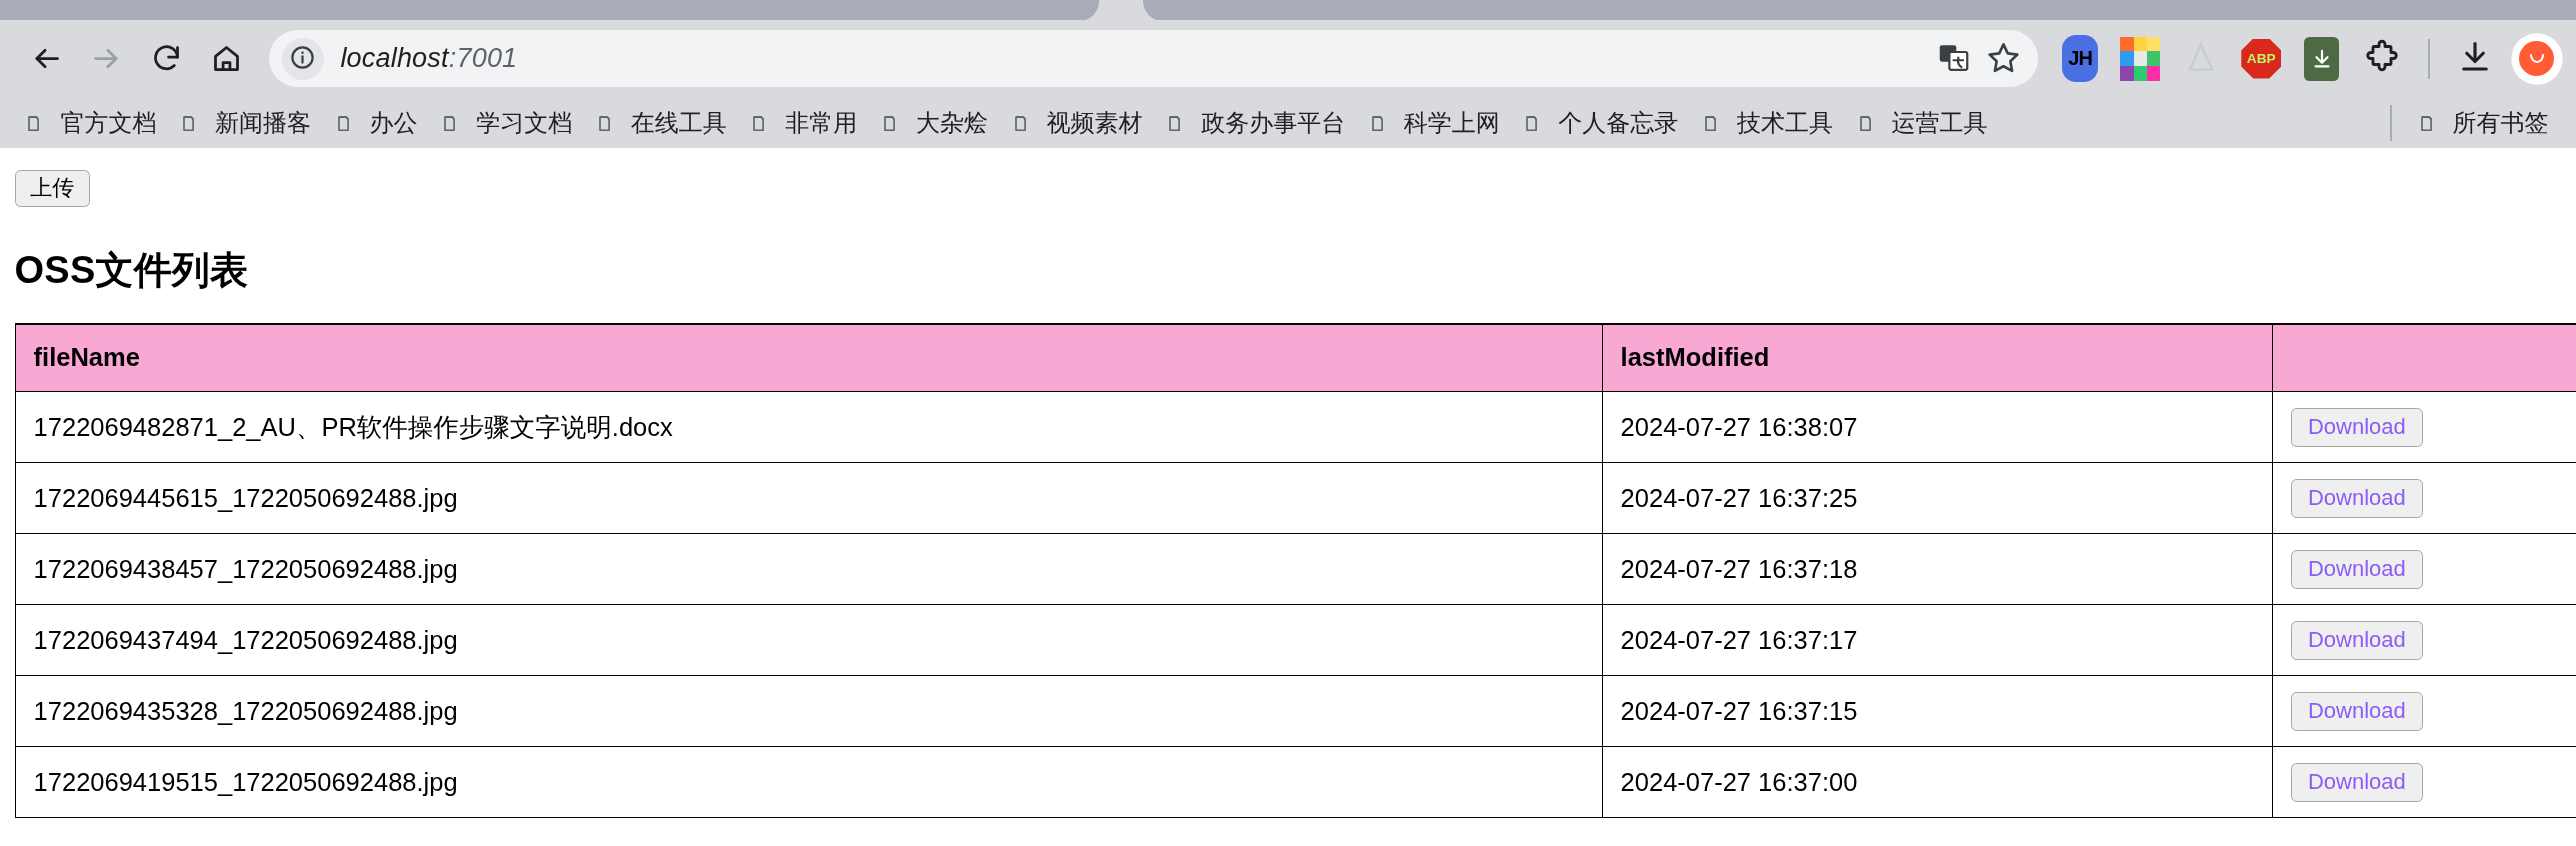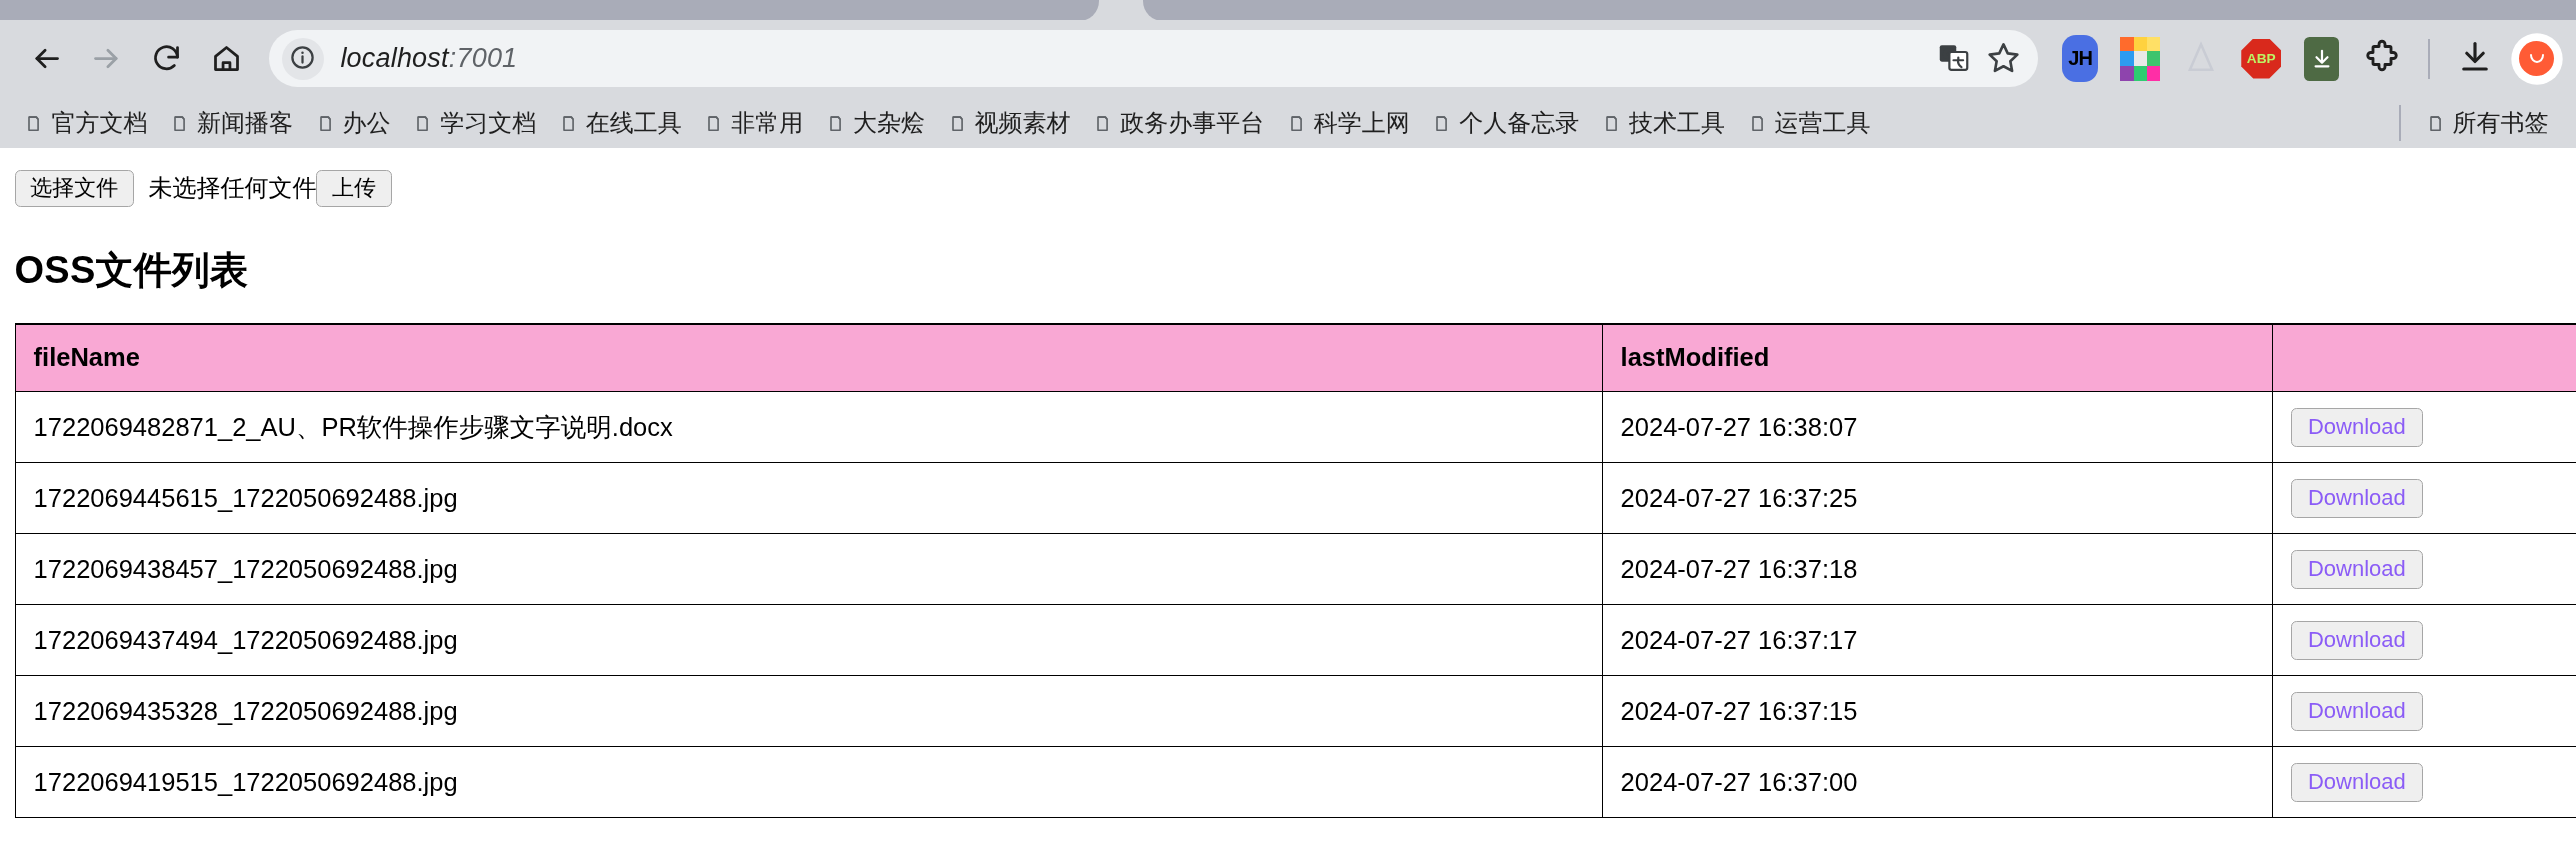--- a/index.html
+++ b/index.html
@@ -85,21 +85,21 @@
     width: 35px; height: 35px; border-radius: 50%; background: #ff5b35;
     display: flex; align-items: center; justify-content: center;
   }
 
   
   #bookmarks-bar {
     height: 51px; background: #d8dade; display: flex; align-items: center;
     padding: 0 14.6px; gap: 0; overflow: hidden; position: relative;
   }
   .bookmark {
-    display: flex; align-items: center; padding: 5.5px 12.8px;
+    display: flex; align-items: center; gap: 9px; padding: 5.5px 12.8px;
     border-radius: 7.3px; flex: 0 0 auto; white-space: nowrap;
   }
   .bookmark-label { font-size: 24px; color: #1f1f1f; }
   .folder-ico { width: 24px; height: 20px; flex: 0 0 auto; }
   #bookmarks-spacer { flex: 1 1 auto; }
   #bm-divider { width: 1.8px; height: 36px; background: #a9acb8; margin: 0 14.6px; flex: 0 0 auto; }
 
   
   #page {
     background: #ffffff; padding: 14.6px 14.6px 0 14.6px; width: 2576px;
@@ -428,24 +428,20 @@
         </svg>
       </span>
       <span class="bookmark-label">所有书签</span>
     </div>
   </div>
 </div>
 
 <div id="page">
 
   <div id="upload-row">
-    <div class="file-input">
-      <button class="ui-button">选择文件</button>
-      <span id="file-status">未选择任何文件</span>
-    </div>
     <button id="upload-button" class="ui-button">上传</button>
   </div>
 
   <h1 id="page-title">OSS文件列表</h1>
 
   <table id="oss-table">
     <colgroup>
       <col class="col-filename">
         <col class="col-modified">
         <col class="col-action">

